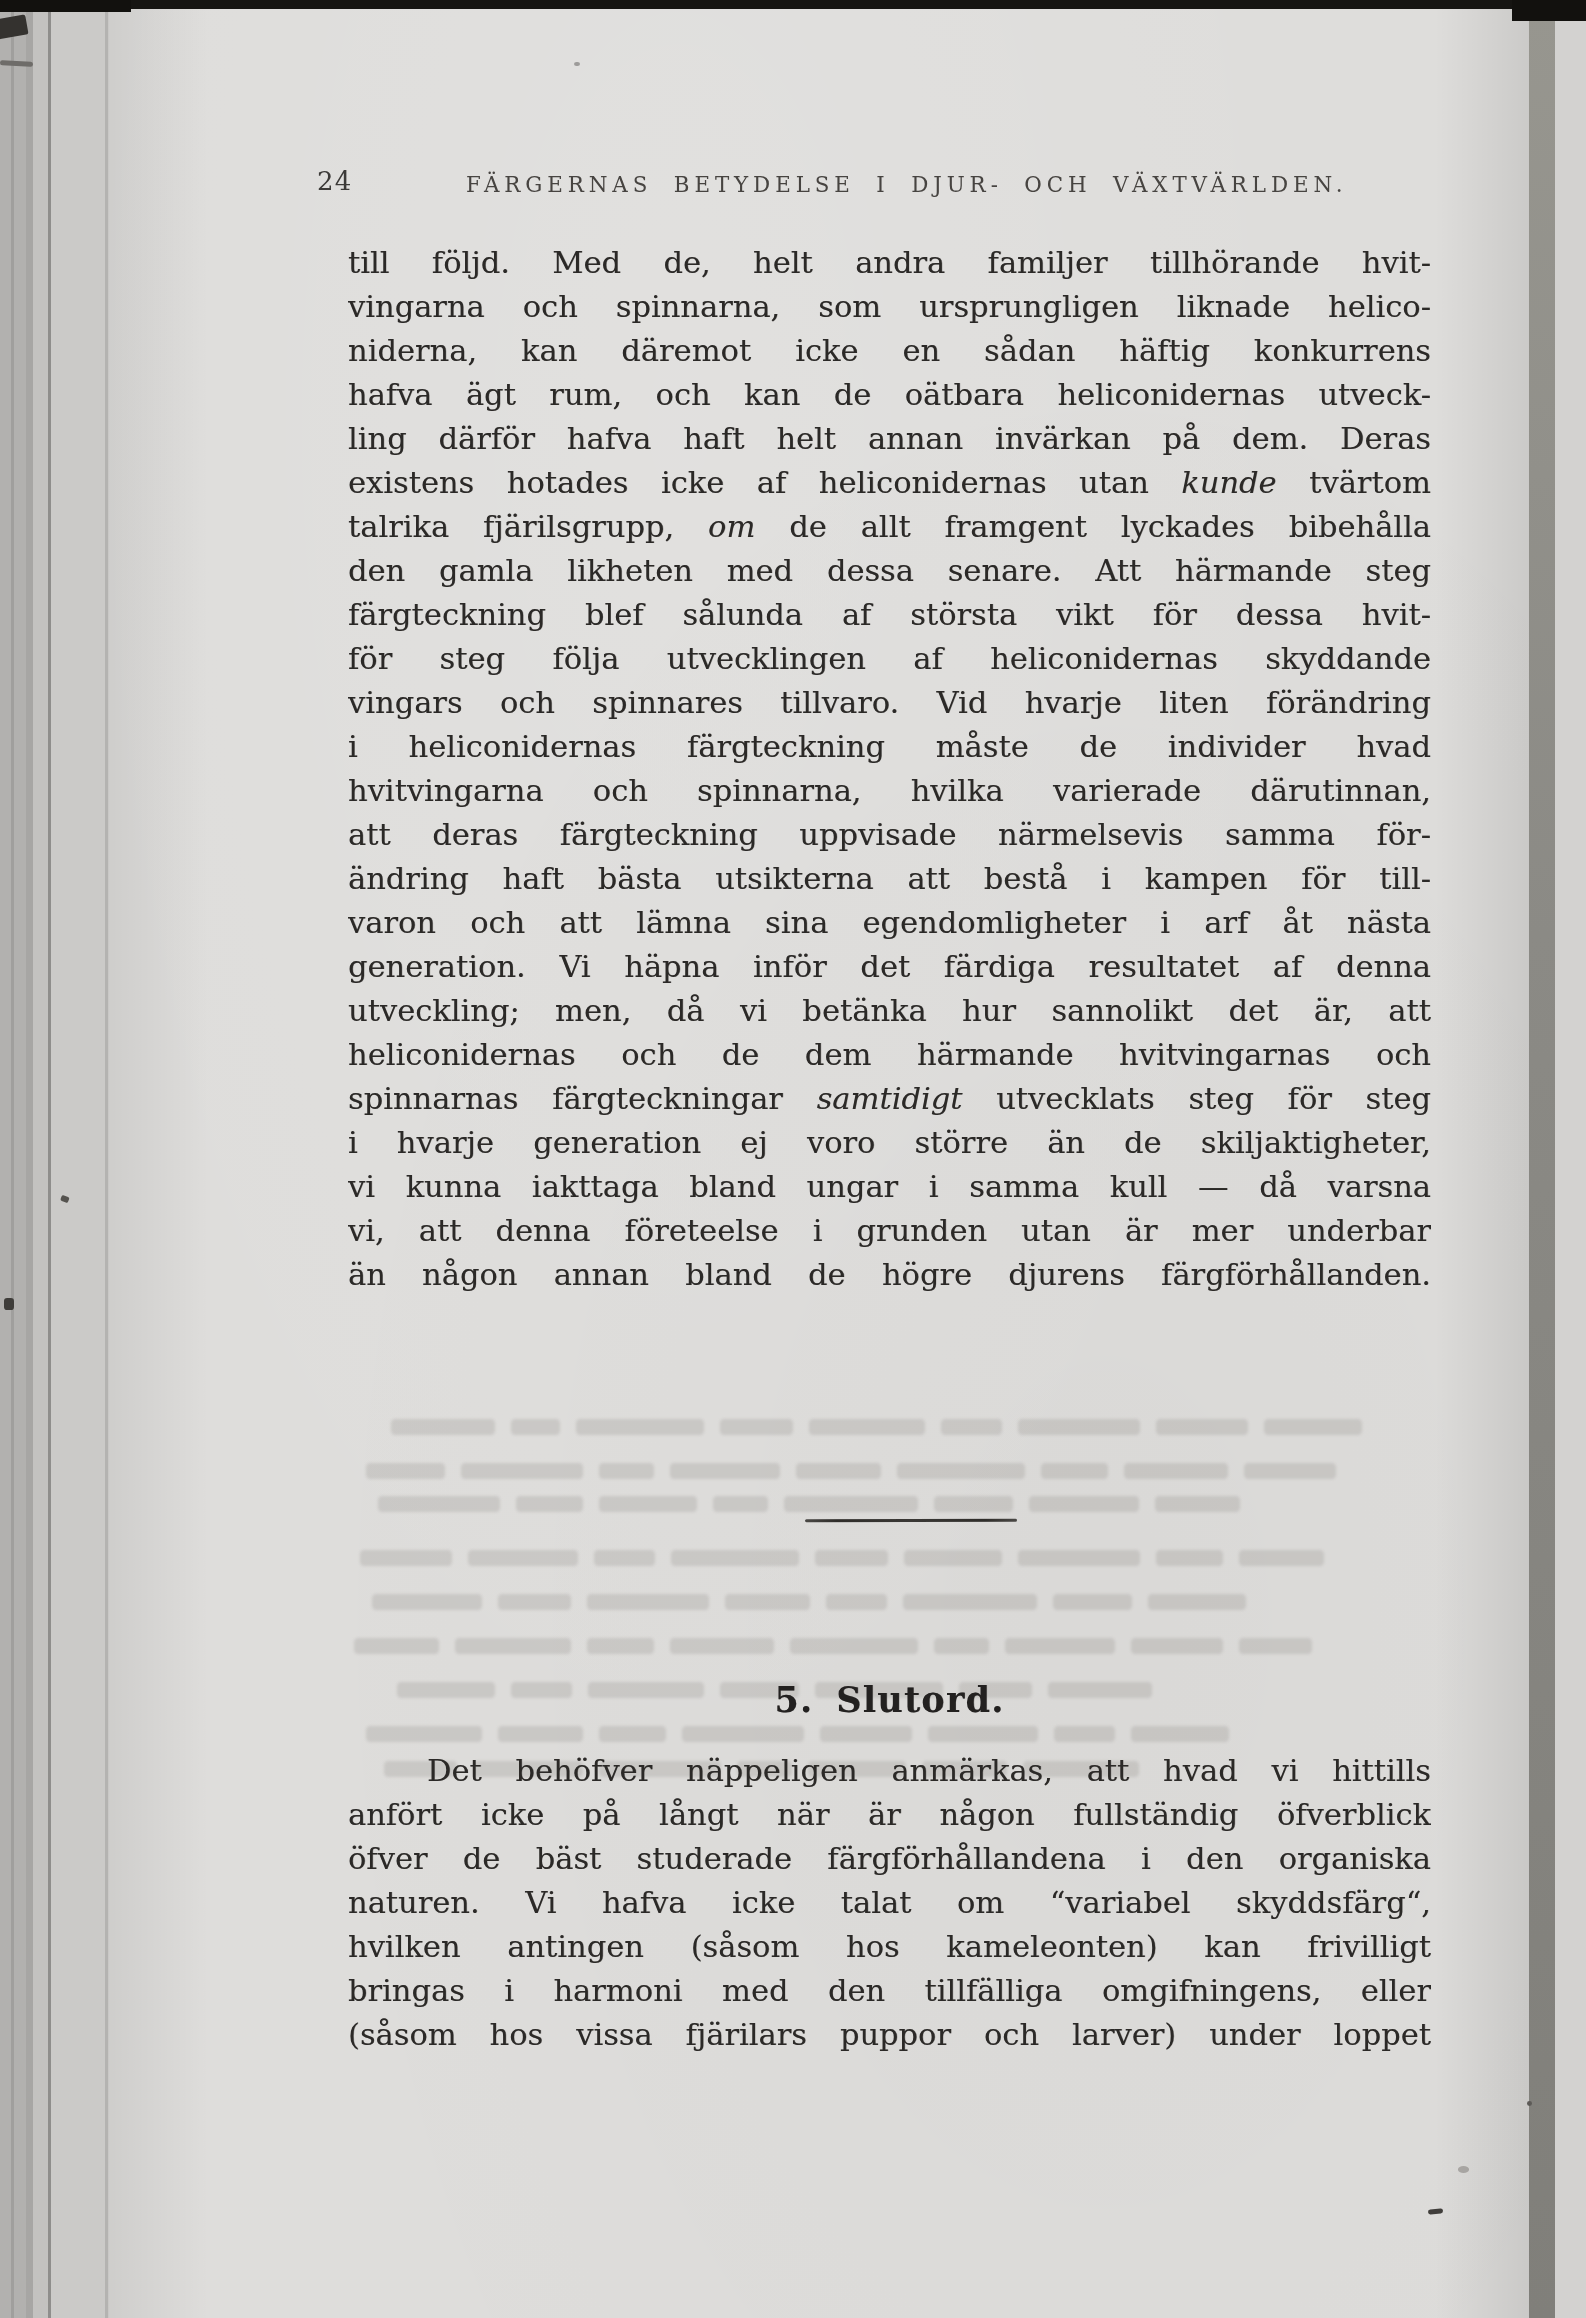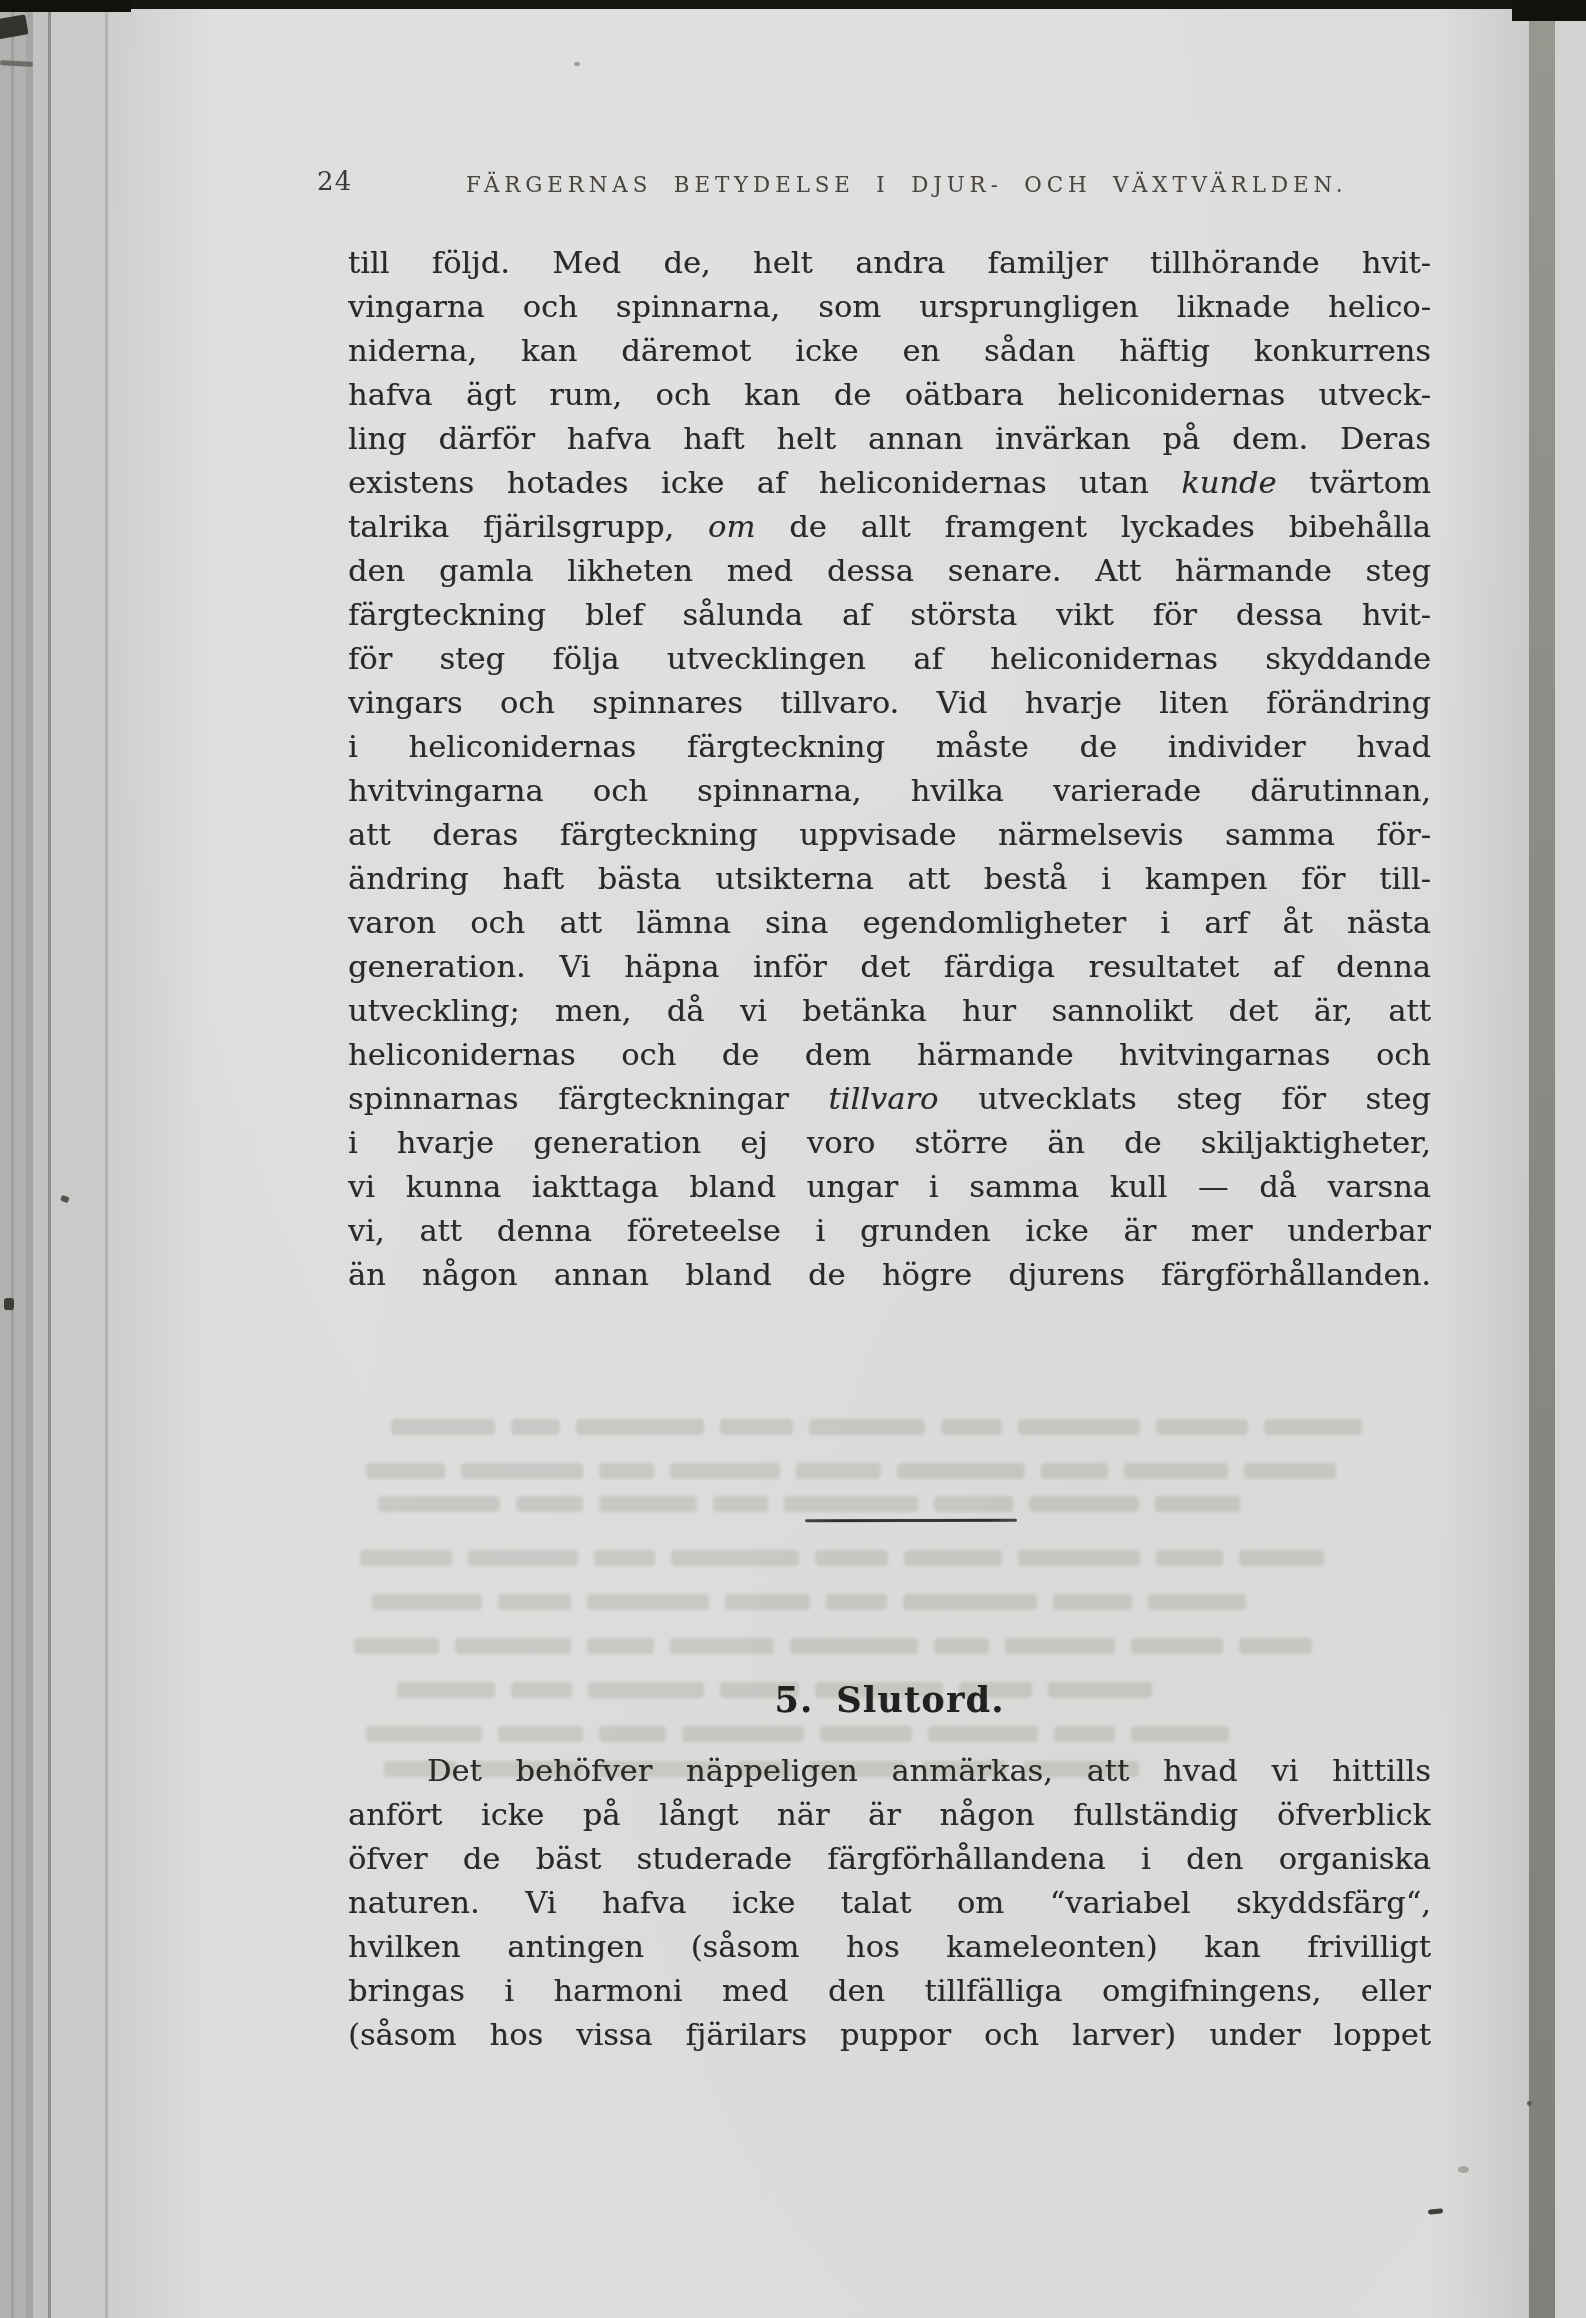--- a/index.html
+++ b/index.html
@@ -133,24 +133,24 @@
       <div class="tline"><span>för steg följa utvecklingen af heliconidernas skyddande</span></div>
       <div class="tline"><span>vingars och spinnares tillvaro. Vid hvarje liten förändring</span></div>
       <div class="tline"><span>i heliconidernas färgteckning måste de individer hvad</span></div>
       <div class="tline"><span>hvitvingarna och spinnarna, hvilka varierade därutinnan,</span></div>
       <div class="tline"><span>att deras färgteckning uppvisade närmelsevis samma för-</span></div>
       <div class="tline"><span>ändring haft bästa utsikterna att bestå i kampen för till-</span></div>
       <div class="tline"><span>varon och att lämna sina egendomligheter i arf åt nästa</span></div>
       <div class="tline"><span>generation. Vi häpna inför det färdiga resultatet af denna</span></div>
       <div class="tline"><span>utveckling; men, då vi betänka hur sannolikt det är, att</span></div>
       <div class="tline"><span>heliconidernas och de dem härmande hvitvingarnas och</span></div>
-      <div class="tline"><span>spinnarnas färgteckningar </span><i>tillvaro</i><span> utvecklats steg för steg</span></div>
+      <div class="tline"><span>spinnarnas färgteckningar </span><i>samtidigt</i><span> utvecklats steg för steg</span></div>
       <div class="tline"><span>i hvarje generation ej voro större än de skiljaktigheter,</span></div>
       <div class="tline"><span>vi kunna iakttaga bland ungar i samma kull — då varsna</span></div>
-      <div class="tline"><span>vi, att denna företeelse i grunden icke är mer underbar</span></div>
+      <div class="tline"><span>vi, att denna företeelse i grunden utan är mer underbar</span></div>
       <div class="tline"><span>än någon annan bland de högre djurens färgförhållanden.</span></div>
     </div>
 
   <div class="divider-rule"></div>
 
   <div class="slutord">
     <span class="sl-num">5.</span><span>Slutord.</span>
   </div>
 
   <div class="para" id="p2">

